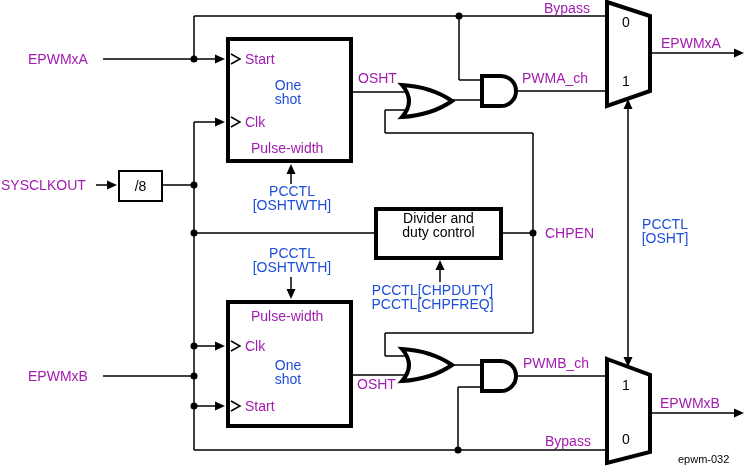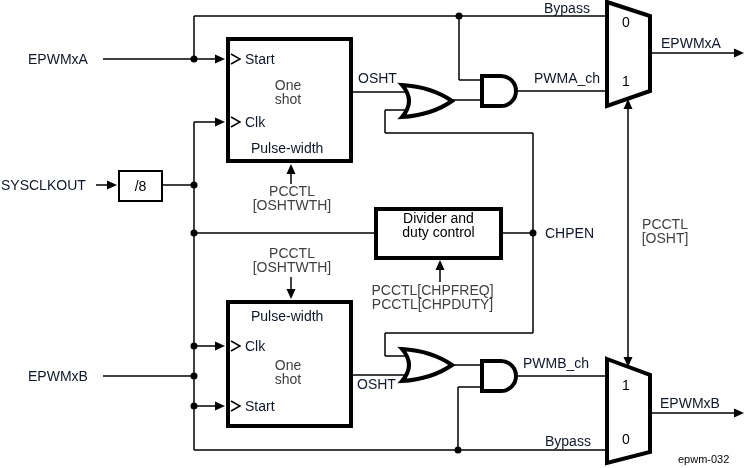--- a/index.html
+++ b/index.html
@@ -1,21 +1,21 @@
 <!DOCTYPE html>
 <html><head>
 <meta charset="utf-8">
 <style>
   html,body{margin:0;padding:0;background:#fff;}
   #stage{position:relative;width:746px;height:468px;background:#ffffff;overflow:hidden;
          font-family:"Liberation Sans",sans-serif;color:#000;}
   #wires{position:absolute;left:0;top:0;}
-  .lbl{position:absolute;font-size:14px;line-height:14px;white-space:nowrap;color:#0f172a;}
+  .lbl{position:absolute;font-size:14px;line-height:14px;white-space:nowrap;color:#a21caf;}
   .stack{position:absolute;display:flex;flex-direction:column;align-items:center;
-         font-size:14px;line-height:14px;color:#404040;}
+         font-size:14px;line-height:14px;color:#1d4ed8;}
   .stack span{white-space:nowrap;}
   .boxtext{position:absolute;display:flex;flex-direction:column;align-items:center;justify-content:center;
            font-size:14px;line-height:14px;}
   .digit{position:absolute;width:14px;text-align:center;font-size:14px;line-height:14px;}
   .watermark{position:absolute;font-size:11px;line-height:11px;color:#000;text-align:right;}
 </style>
 </head>
 <body>
 
 <div id="stage">
@@ -141,34 +141,34 @@
 
   <div class="stack" style="left:246px;top:184px;width:92px">
     <span>PCCTL</span>
     <span>[OSHTWTH]</span>
   </div>
   <div class="stack" style="left:246px;top:246px;width:92px">
     <span>PCCTL</span>
     <span>[OSHTWTH]</span>
   </div>
   <div class="stack" style="left:361px;top:283px;width:143px">
+    <span>PCCTL[CHPDUTY]</span>
     <span>PCCTL[CHPFREQ]</span>
-    <span>PCCTL[CHPDUTY]</span>
   </div>
   <div class="stack" style="left:633px;top:217px;width:64px">
     <span>PCCTL</span>
     <span>[OSHT]</span>
   </div>
 
   <span class="lbl" style="left:358px;top:71px">OSHT</span>
   <span class="lbl" style="left:357px;top:377px">OSHT</span>
   <span class="lbl" style="left:545px;top:226px">CHPEN</span>
   <span class="lbl" style="left:544px;top:1px">Bypass</span>
   <span class="lbl" style="left:545px;top:434px">Bypass</span>
-  <span class="lbl" style="left:534px;top:71px">PWMA_ch</span>
+  <span class="lbl" style="left:522px;top:71px">PWMA_ch</span>
   <span class="lbl" style="left:523px;top:356px">PWMB_ch</span>
 
   <span class="digit" style="left:619px;top:15px">0</span>
   <span class="digit" style="left:619px;top:74px">1</span>
   <span class="digit" style="left:619px;top:378px">1</span>
   <span class="digit" style="left:619px;top:432px">0</span>
 
   <span class="lbl" style="left:661px;top:36px">EPWMxA</span>
   <span class="lbl" style="left:660px;top:396px">EPWMxB</span>
 

